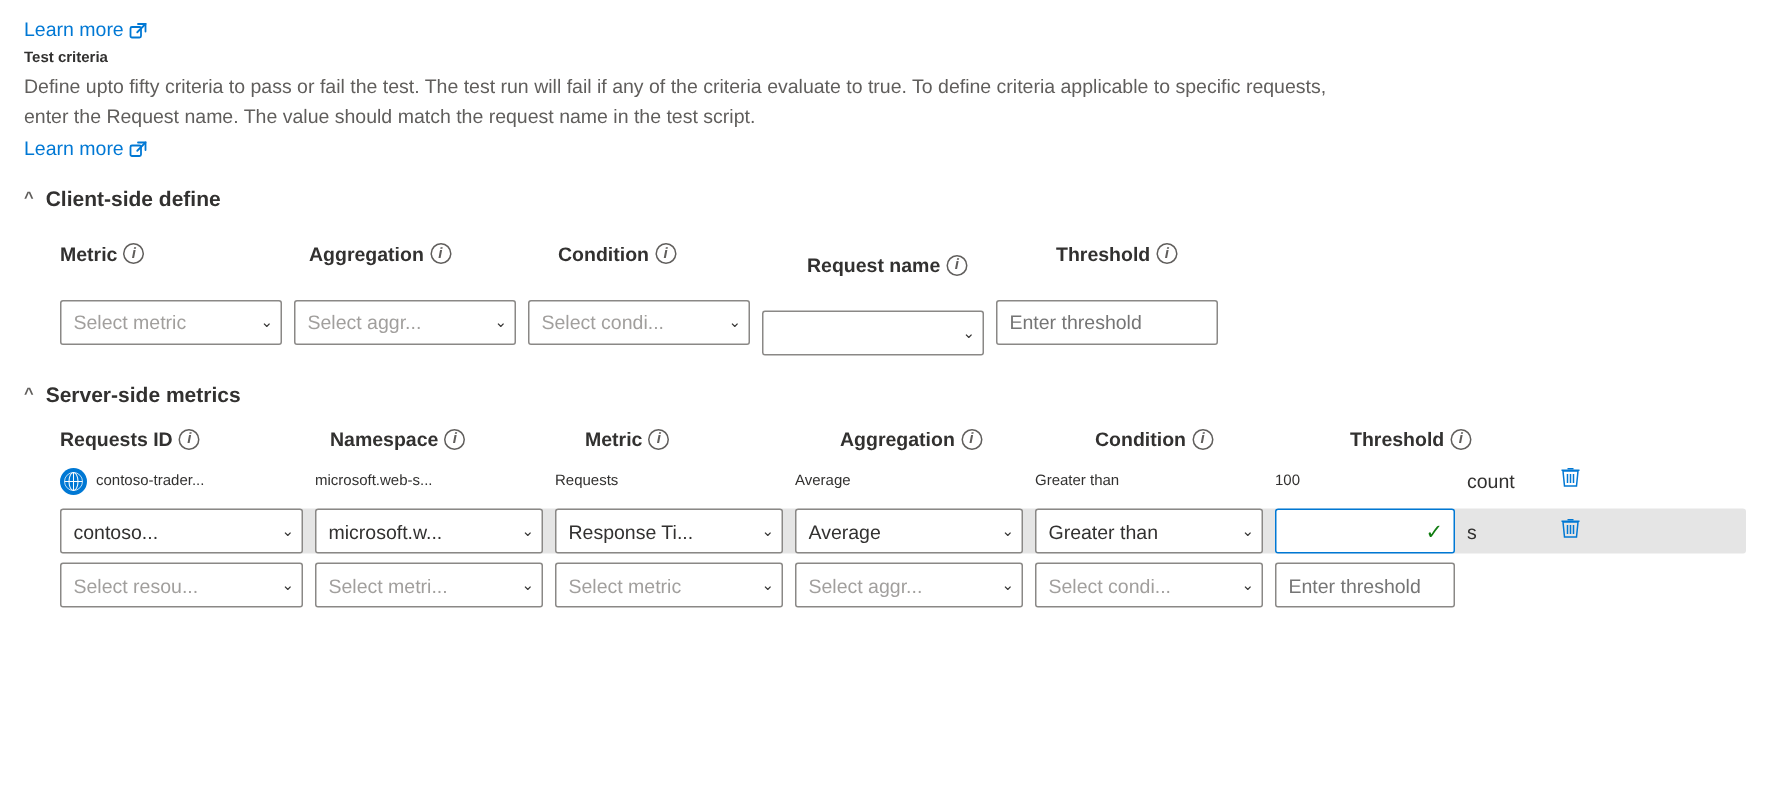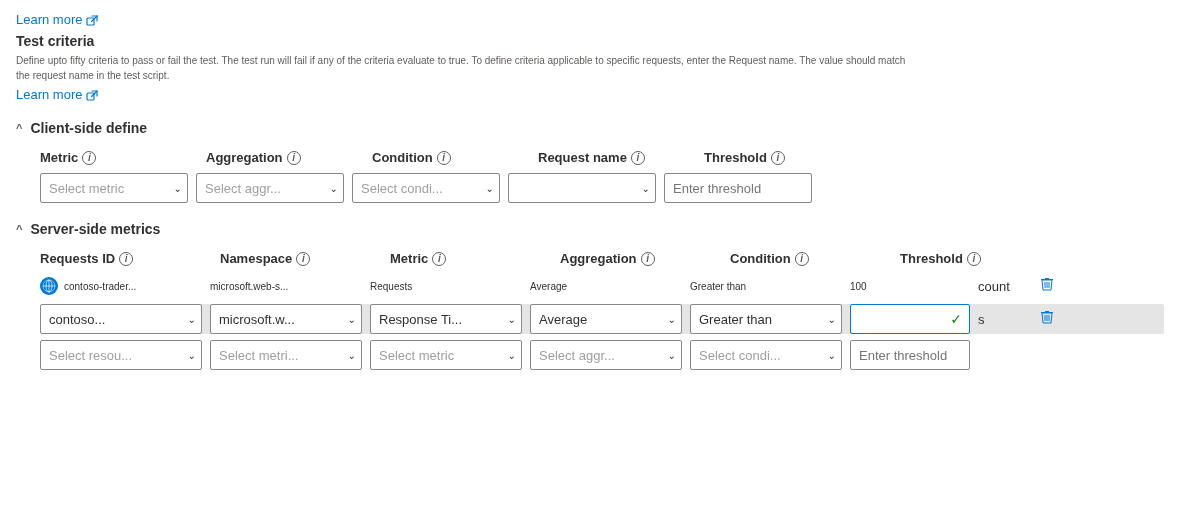--- a/index.html
+++ b/index.html
@@ -13,28 +13,28 @@
     }
     a.learn-more {
       color: #0078d4;
       text-decoration: none;
       font-size: 13px;
       display: inline-flex;
       align-items: flex-end;
       gap: 4px;
     }
     h2 {
-      font-size: 14px;
+      font-size: 10px;
       font-weight: 600;
       margin: 6px 0 4px 0;
       color: #323130;
     }
     .description {
       color: #605e5c;
-      font-size: 10px;
+      font-size: 13px;
       line-height: 1.5;
       margin-bottom: 4px;
       max-width: 900px;
     }
     .section {
       margin-top: 18px;
     }
     .section-header {
       display: flex;
       align-items: center;
@@ -109,21 +109,21 @@
       position: absolute;
       right: 6px;
       pointer-events: none;
       font-size: 10px;
       color: #323130;
     }
     
     .cs-metric { width: 148px; margin-right: 8px; }
     .cs-aggregation { width: 148px; margin-right: 8px; }
     .cs-condition { width: 148px; margin-right: 8px; }
-    .cs-reqname { width: 148px; margin-right: 8px; }
+    .cs-reqname { width: 148px; margin-right: 8px; margin-top: 15px; }
     .cs-threshold { width: 148px; }
 
     
     .ss-resource { width: 162px; margin-right: 8px; }
     .ss-namespace { width: 152px; margin-right: 8px; }
     .ss-metric { width: 152px; margin-right: 8px; }
     .ss-aggregation { width: 152px; margin-right: 8px; }
     .ss-condition { width: 152px; margin-right: 8px; }
     .ss-threshold { width: 120px; margin-right: 8px; }
     .ss-unit { width: 50px; margin-right: 4px; font-size: 13px; color: #323130; }

